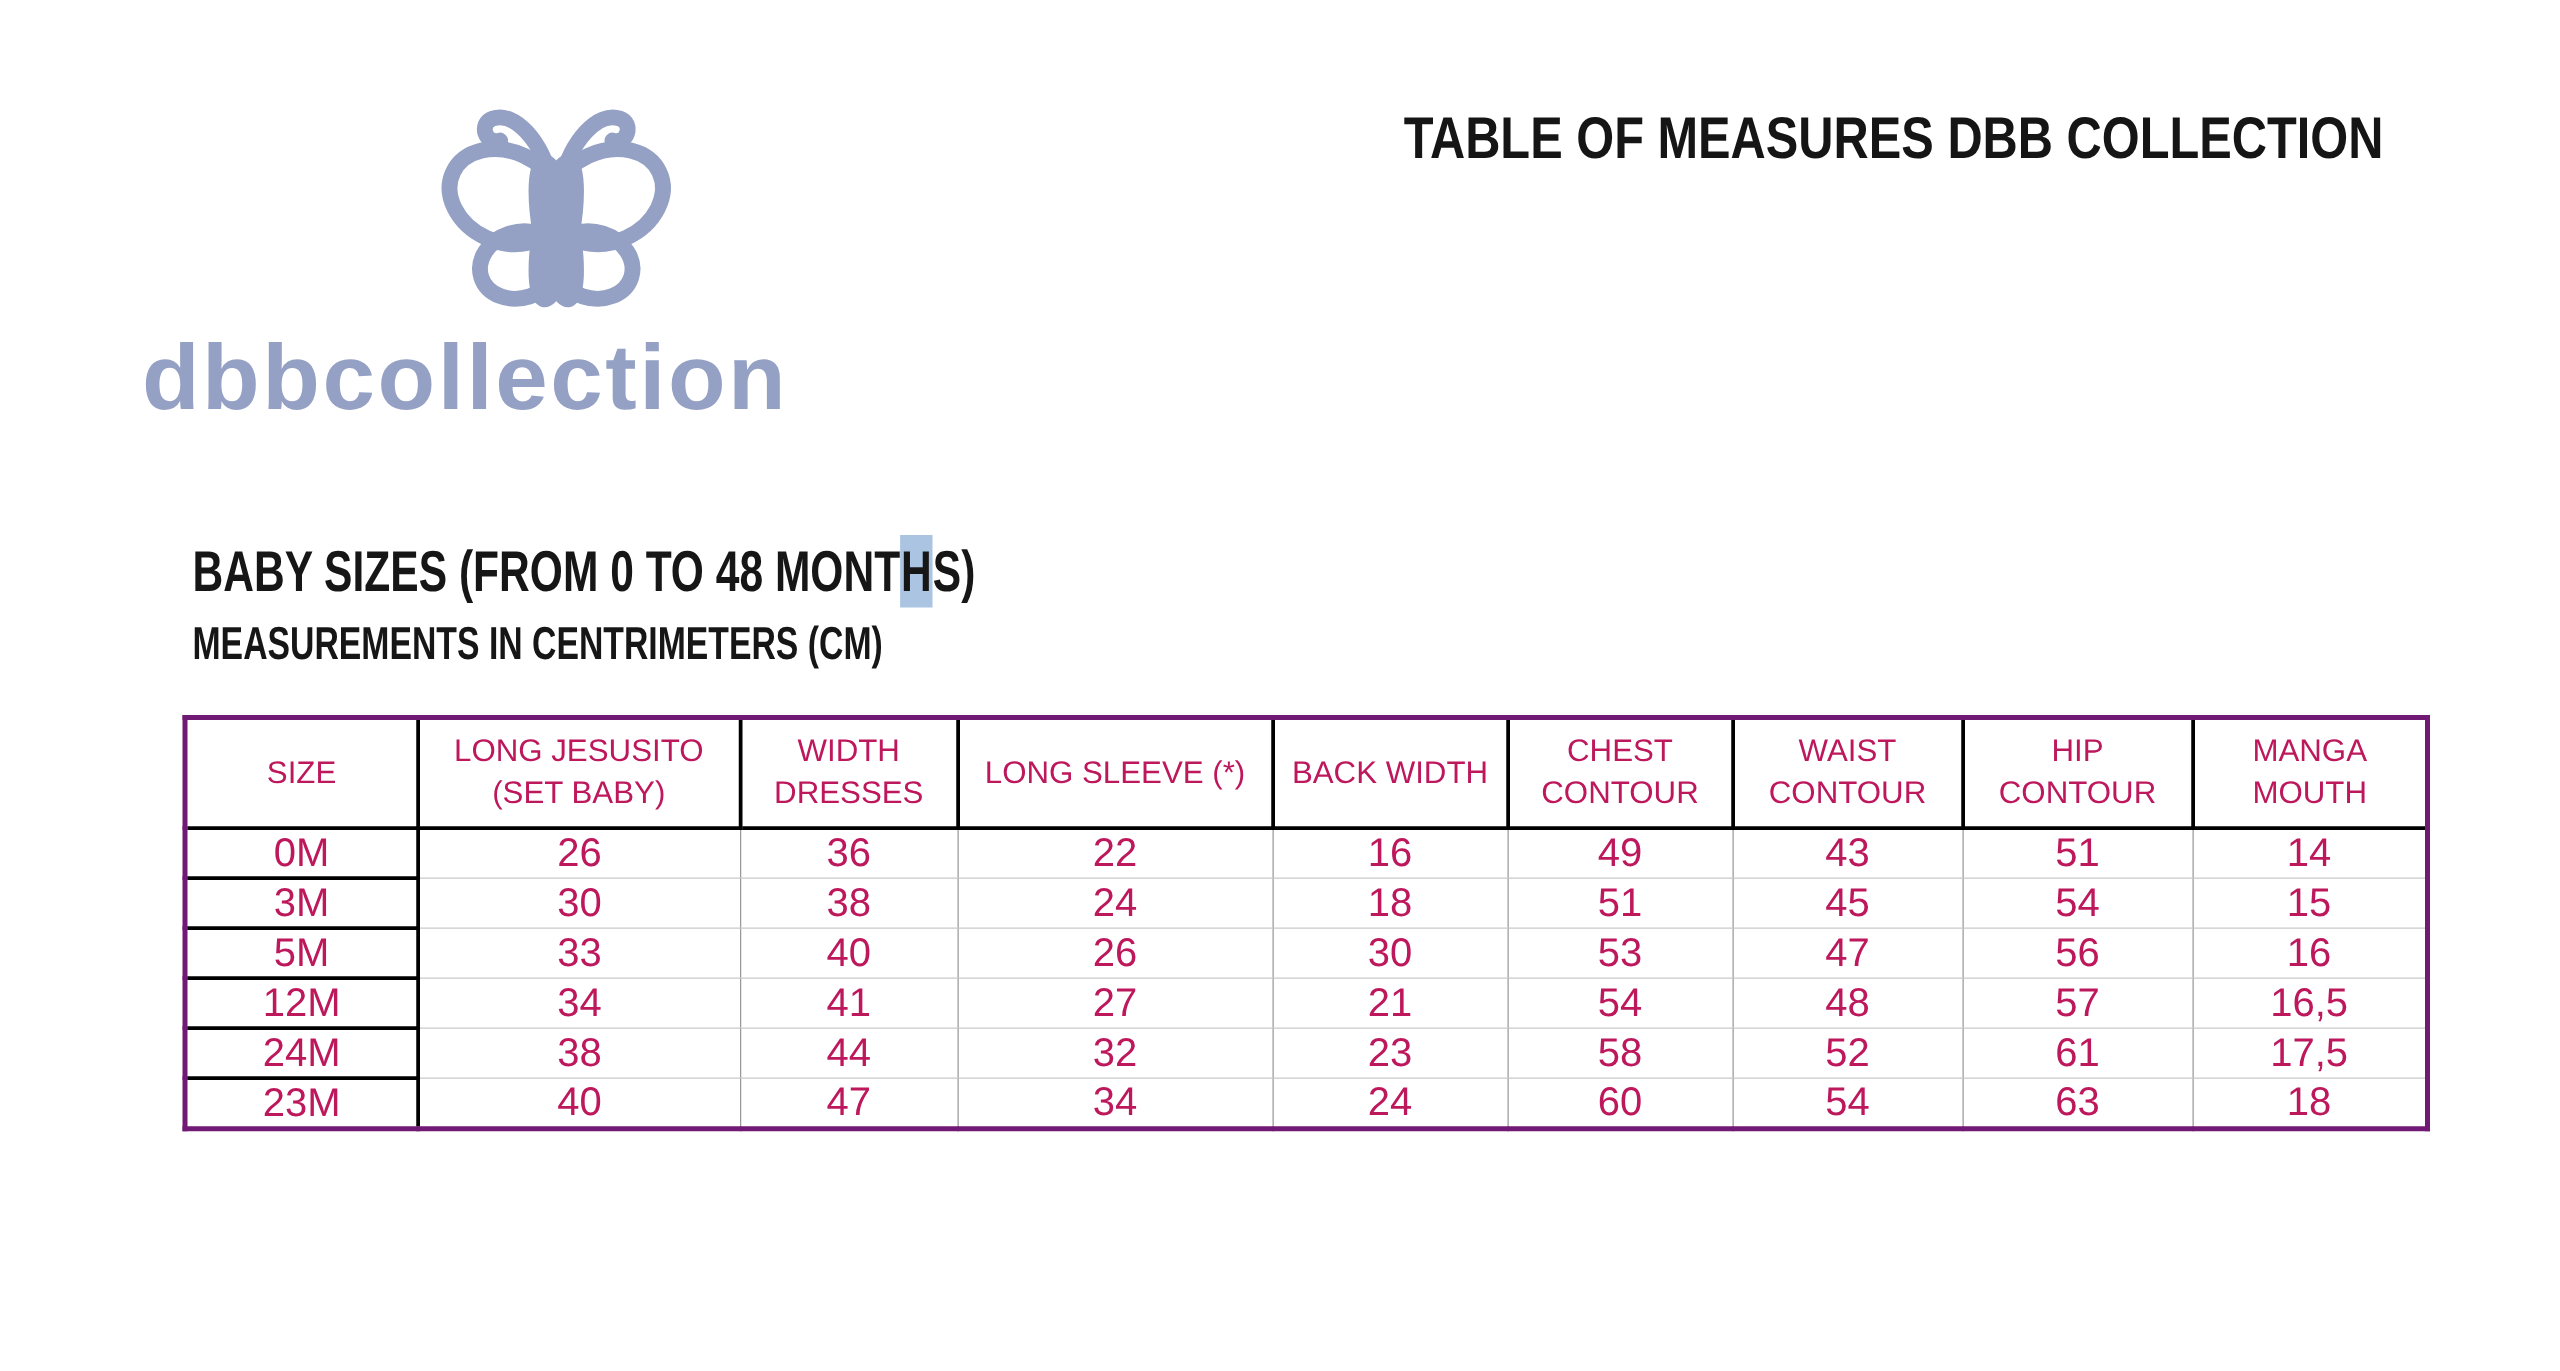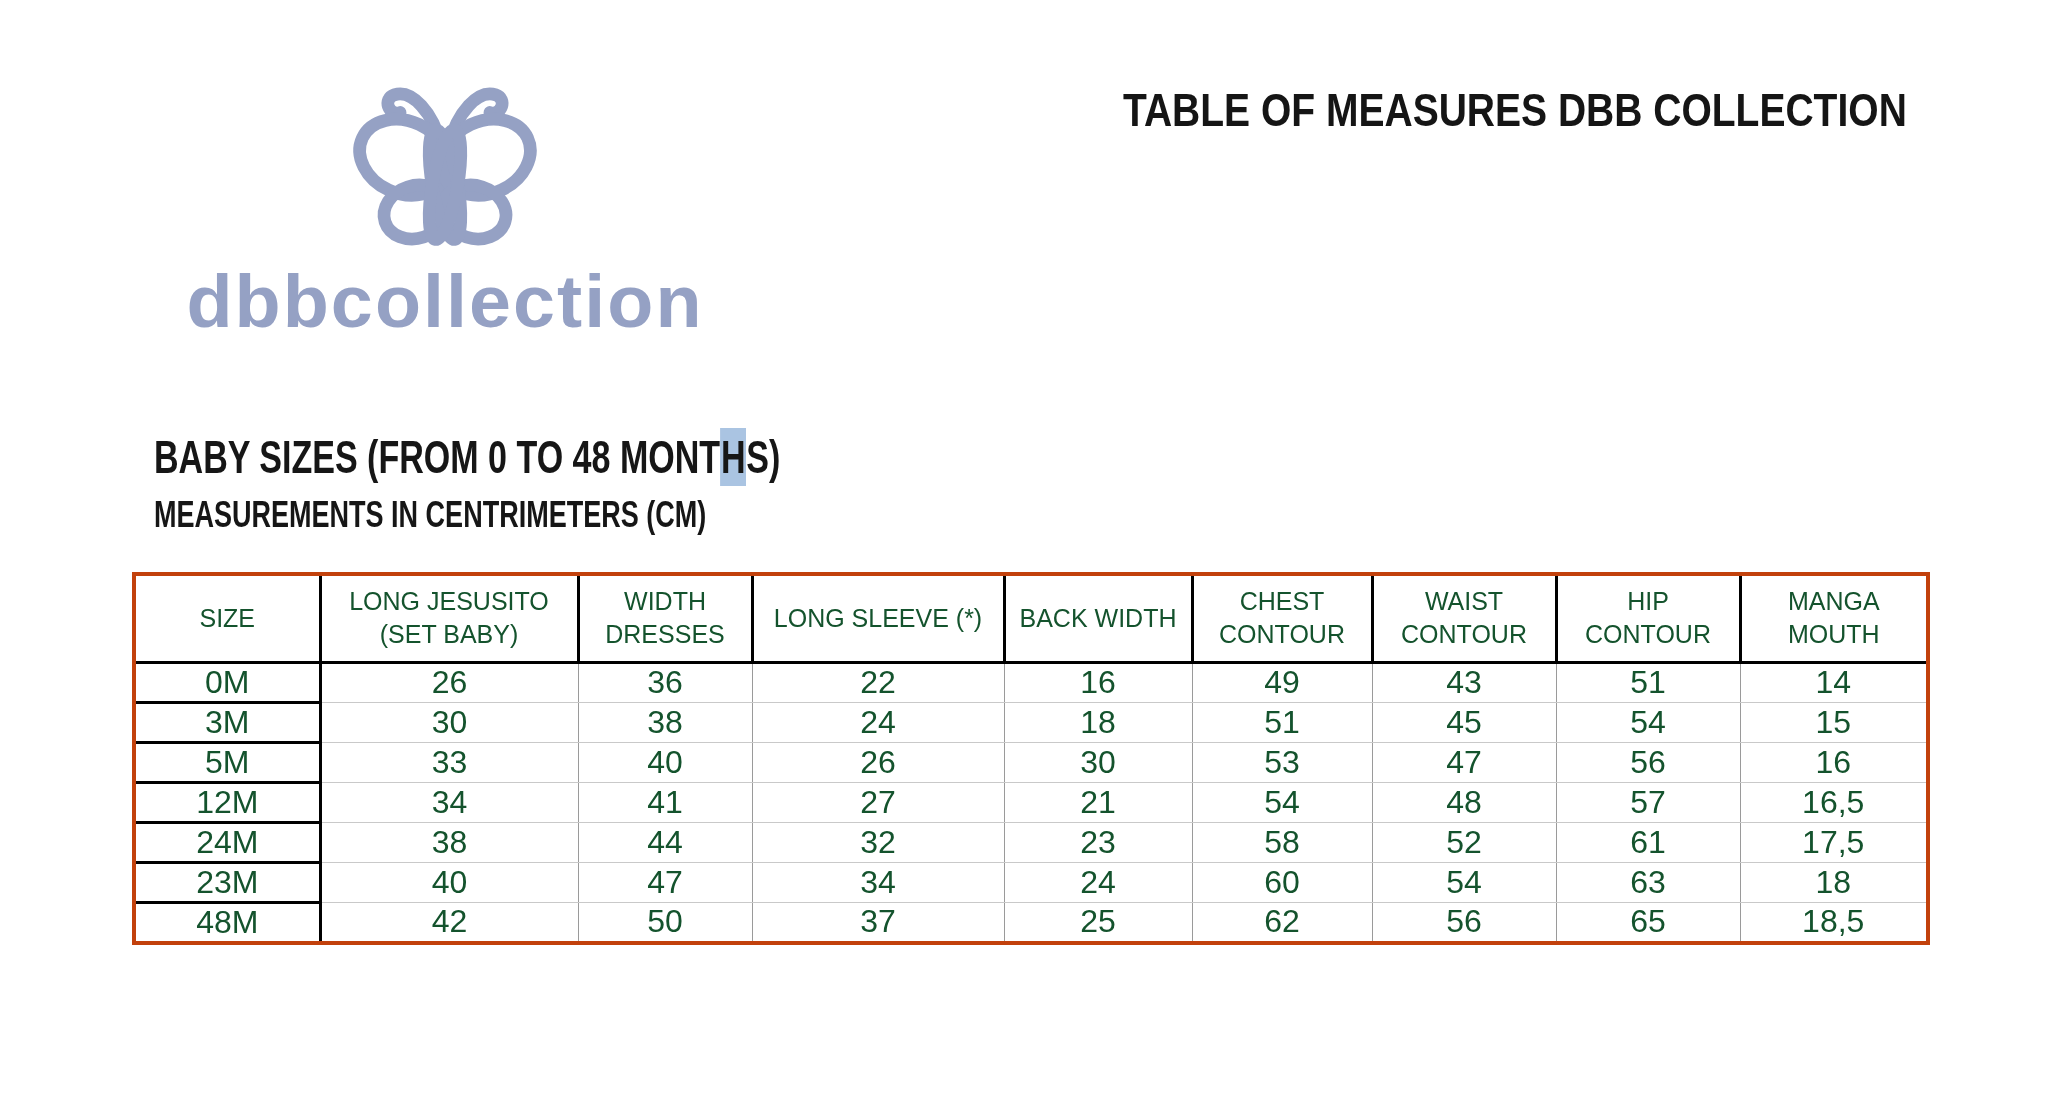--- a/index.html
+++ b/index.html
@@ -12,21 +12,21 @@
     background: #ffffff;
     overflow: hidden;
   }
 
   
   .logo {
     position: absolute;
     left: 120px;
     top: 48px;
     width: 650px;
-    text-align: center;
+    text-align: left;
   }
   .logo svg { display: block; margin: 0 auto; }
   .brand-name {
     margin-top: 6px;
     font-size: 74px;
     font-weight: 700;
     letter-spacing: 2px;
     color: #95a1c4;
     transform: scaleX(1.02);
     transform-origin: center;
@@ -69,27 +69,27 @@
     font-weight: 700;
     color: #161616;
     white-space: nowrap;
     transform: scaleX(0.73);
     transform-origin: left center;
   }
 
   
   table.measures {
     position: absolute;
-    left: 132px;
+    left: 146px;
     top: 572px;
     width: 1794px;
     border-collapse: collapse;
     table-layout: fixed;
-    border: 4px solid #c2410c;
-    color: #14532d;
+    border: 4px solid #701a75;
+    color: #be185d;
   }
   table.measures th {
     border: 3px solid #000;
     font-weight: 400;
     font-size: 25px;
     line-height: 33px;
     height: 88px;
     text-align: center;
     vertical-align: middle;
     white-space: pre-line;
@@ -231,27 +231,16 @@
         <td class="size-cell">23M</td>
         <td class="val-cell">40</td>
         <td class="val-cell">47</td>
         <td class="val-cell">34</td>
         <td class="val-cell">24</td>
         <td class="val-cell">60</td>
         <td class="val-cell">54</td>
         <td class="val-cell">63</td>
         <td class="val-cell">18</td>
       </tr>
-      <tr>
-        <td class="size-cell">48M</td>
-        <td class="val-cell">42</td>
-        <td class="val-cell">50</td>
-        <td class="val-cell">37</td>
-        <td class="val-cell">25</td>
-        <td class="val-cell">62</td>
-        <td class="val-cell">56</td>
-        <td class="val-cell">65</td>
-        <td class="val-cell">18,5</td>
-      </tr>
     </tbody>
   </table>
 
 </div>
 
 </body></html>

